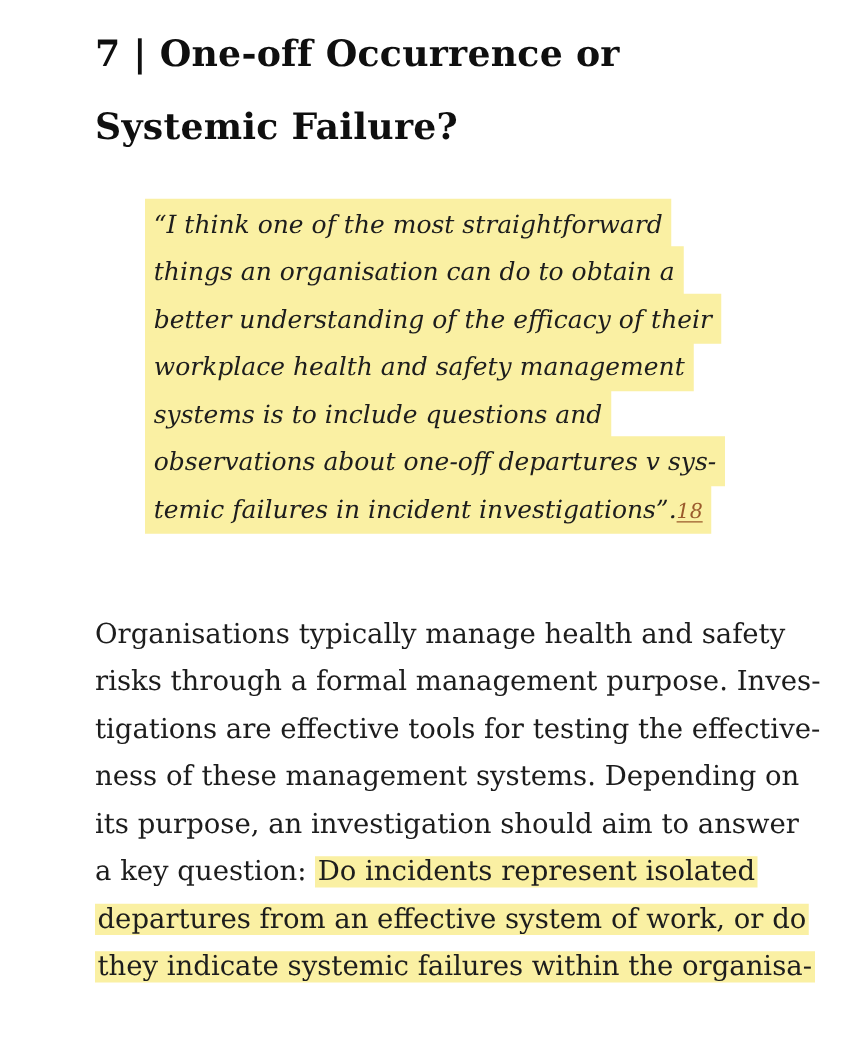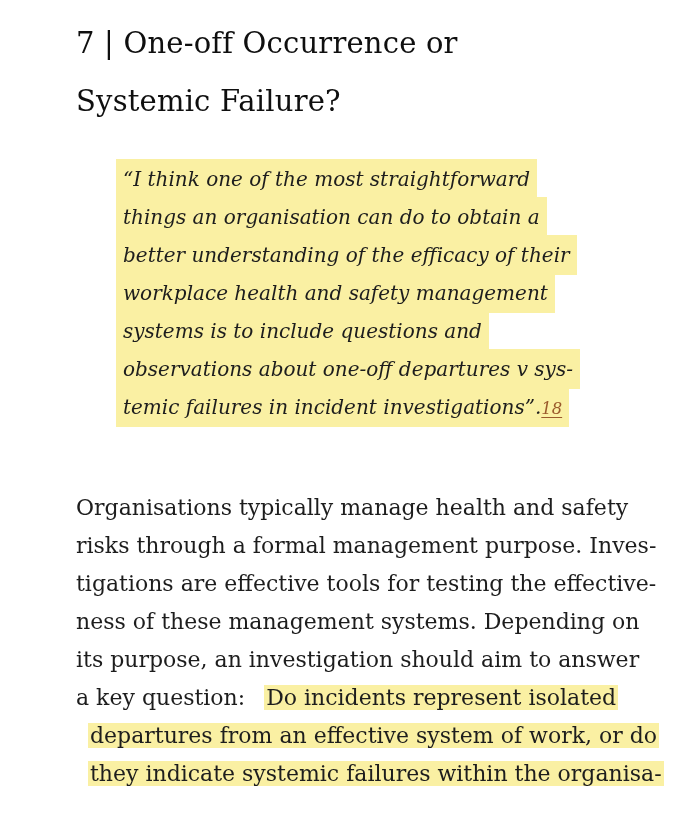--- a/index.html
+++ b/index.html
@@ -17,21 +17,21 @@
     font-family:"DejaVu Serif","Liberation Serif",serif;
     color:var(--text);
     overflow:hidden;
   }
   .content{
     padding:14px 56px 0 76px;
   }
   
   .page-heading{ margin:0; }
   .h-line{
-    font-weight:400;
+    font-weight:700;
     font-size:29px;
     line-height:58px;
     color:var(--heading);
     white-space:nowrap;
     letter-spacing:0.2px;
   }
   
   .pull-quote{
     margin-top:30px;
     font-style:italic;
@@ -50,21 +50,20 @@
     margin-top:61px;
   }
   .b-line{
     font-size:22px;
     line-height:38px;
     white-space:nowrap;
   }
   .b-mark{
     background:var(--highlight);
     padding:0 2px;
-    margin-left:12px;
   }
   .b-run{ padding:8px 0; }
   
   .fn{
     color:var(--link);
     font-size:0.82em;
     text-decoration:underline;
     text-underline-offset:3px;
   }
 </style>

